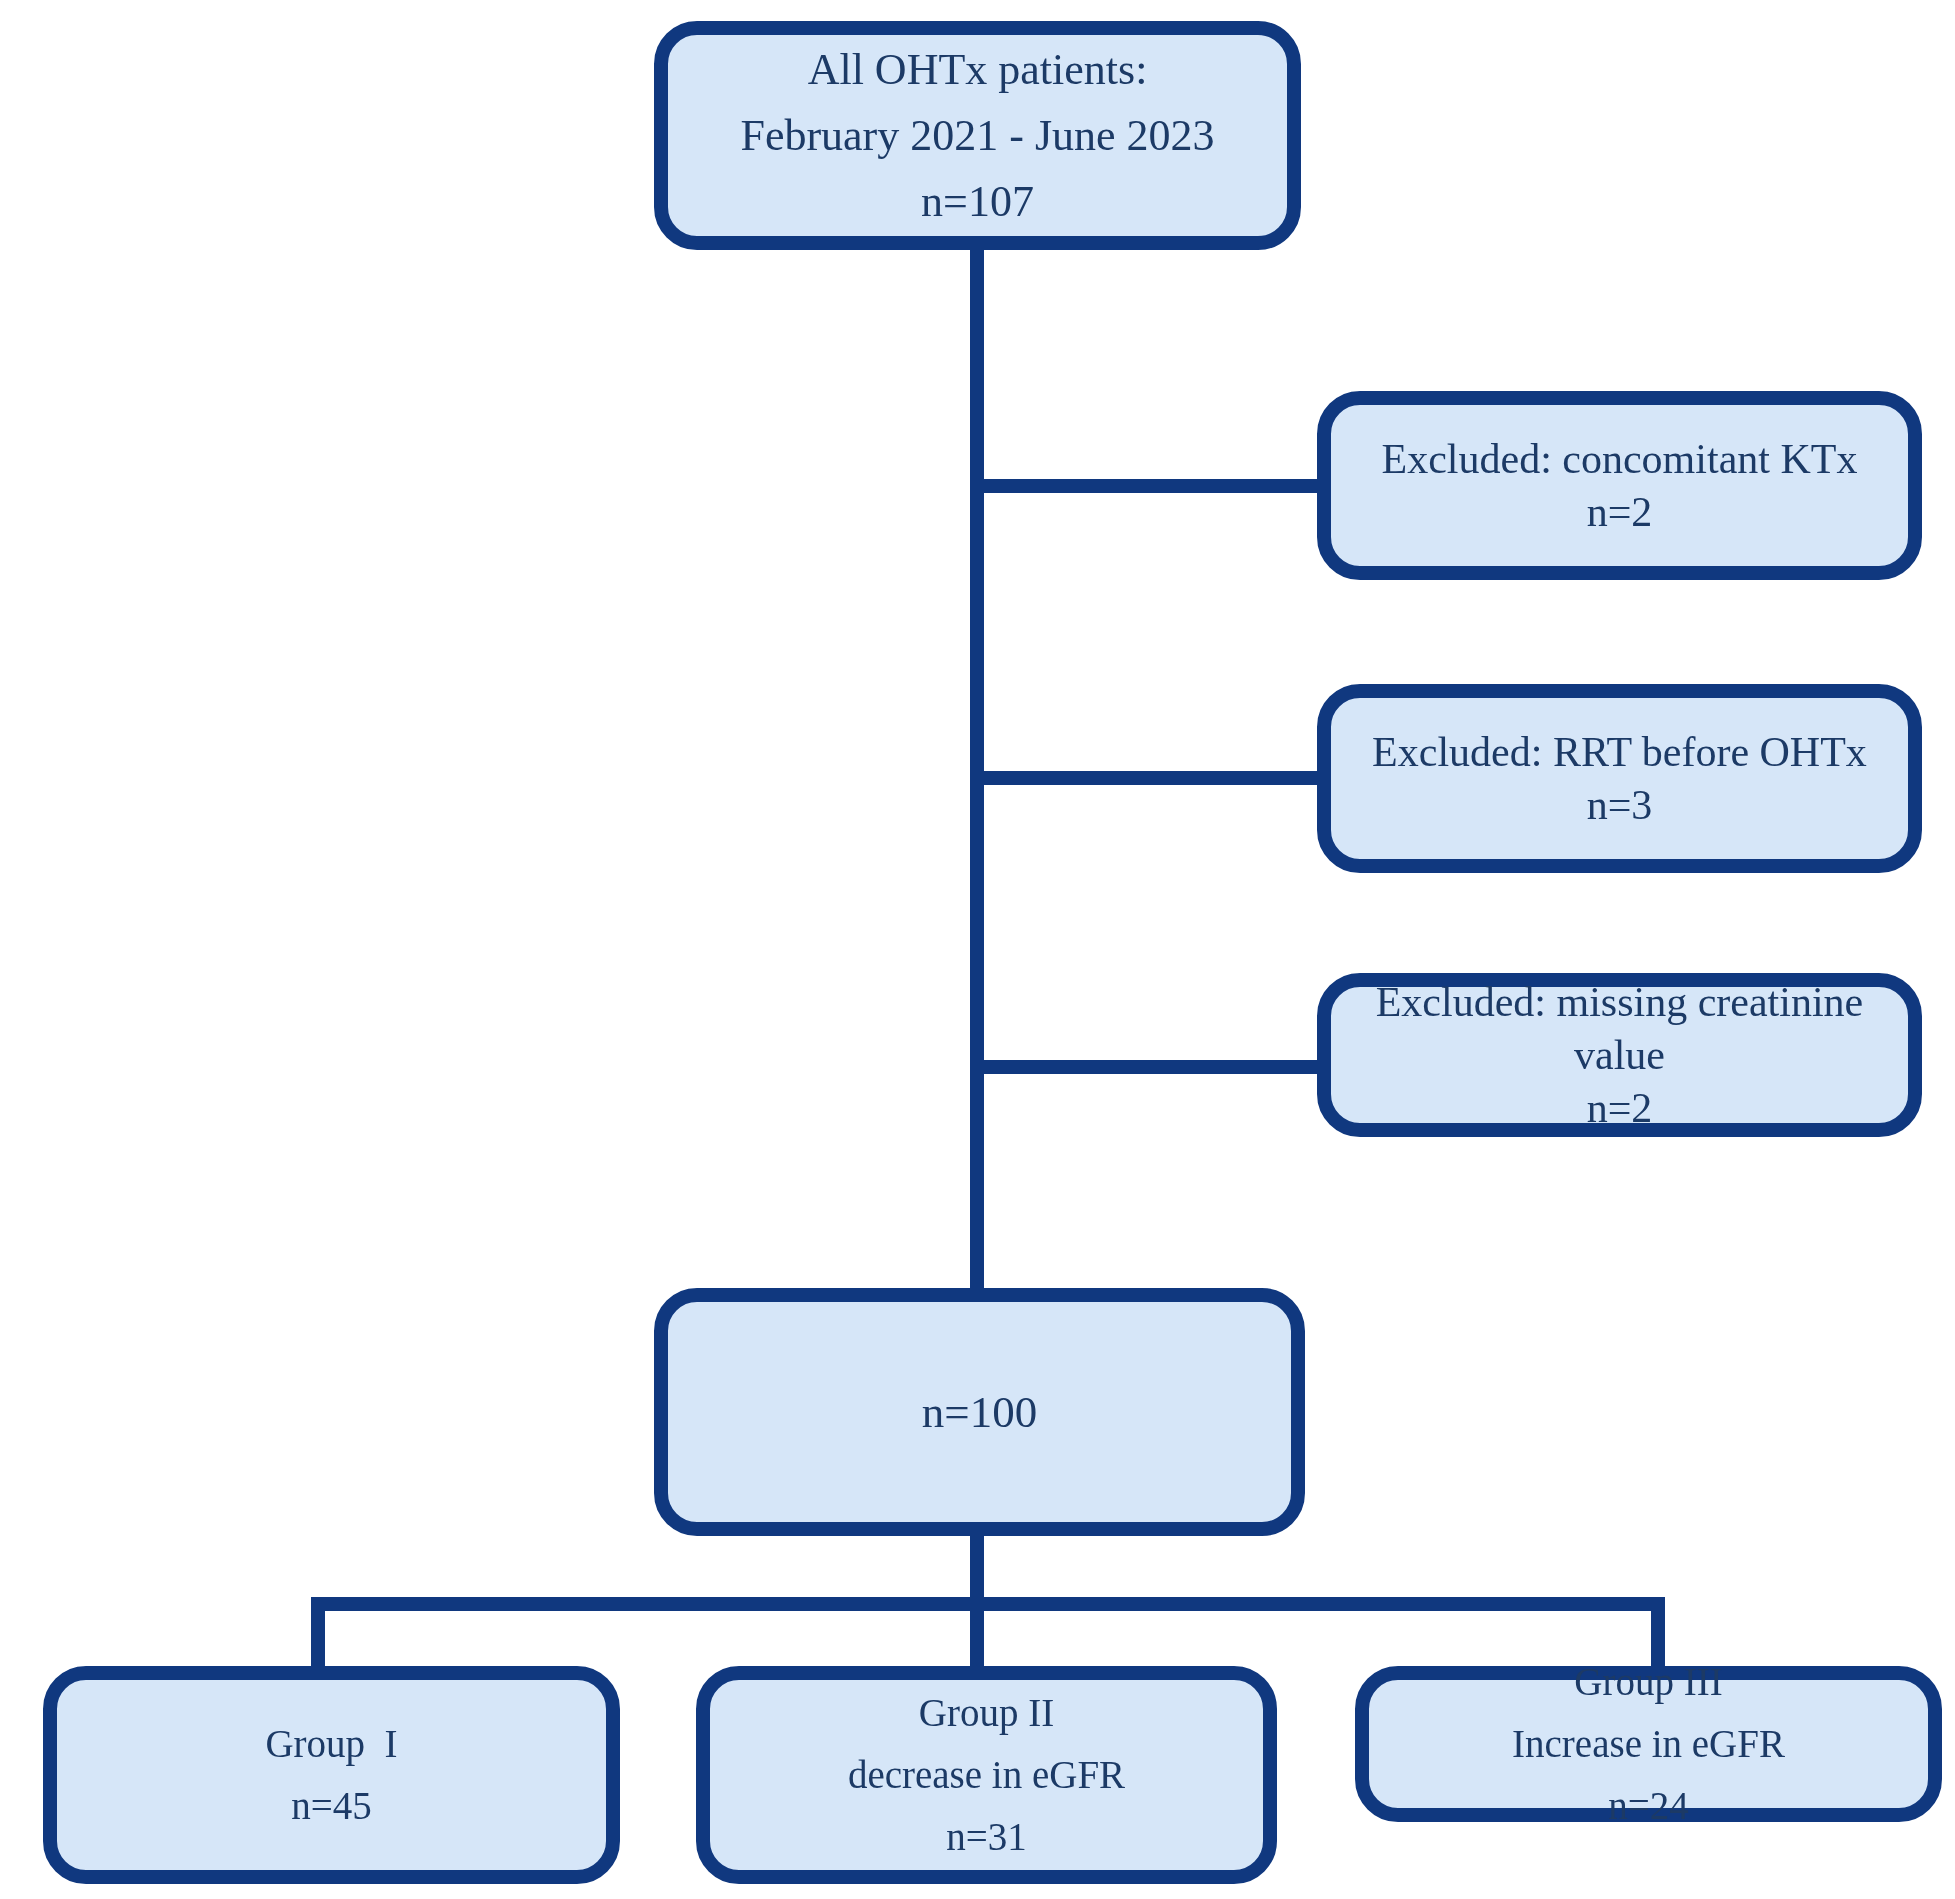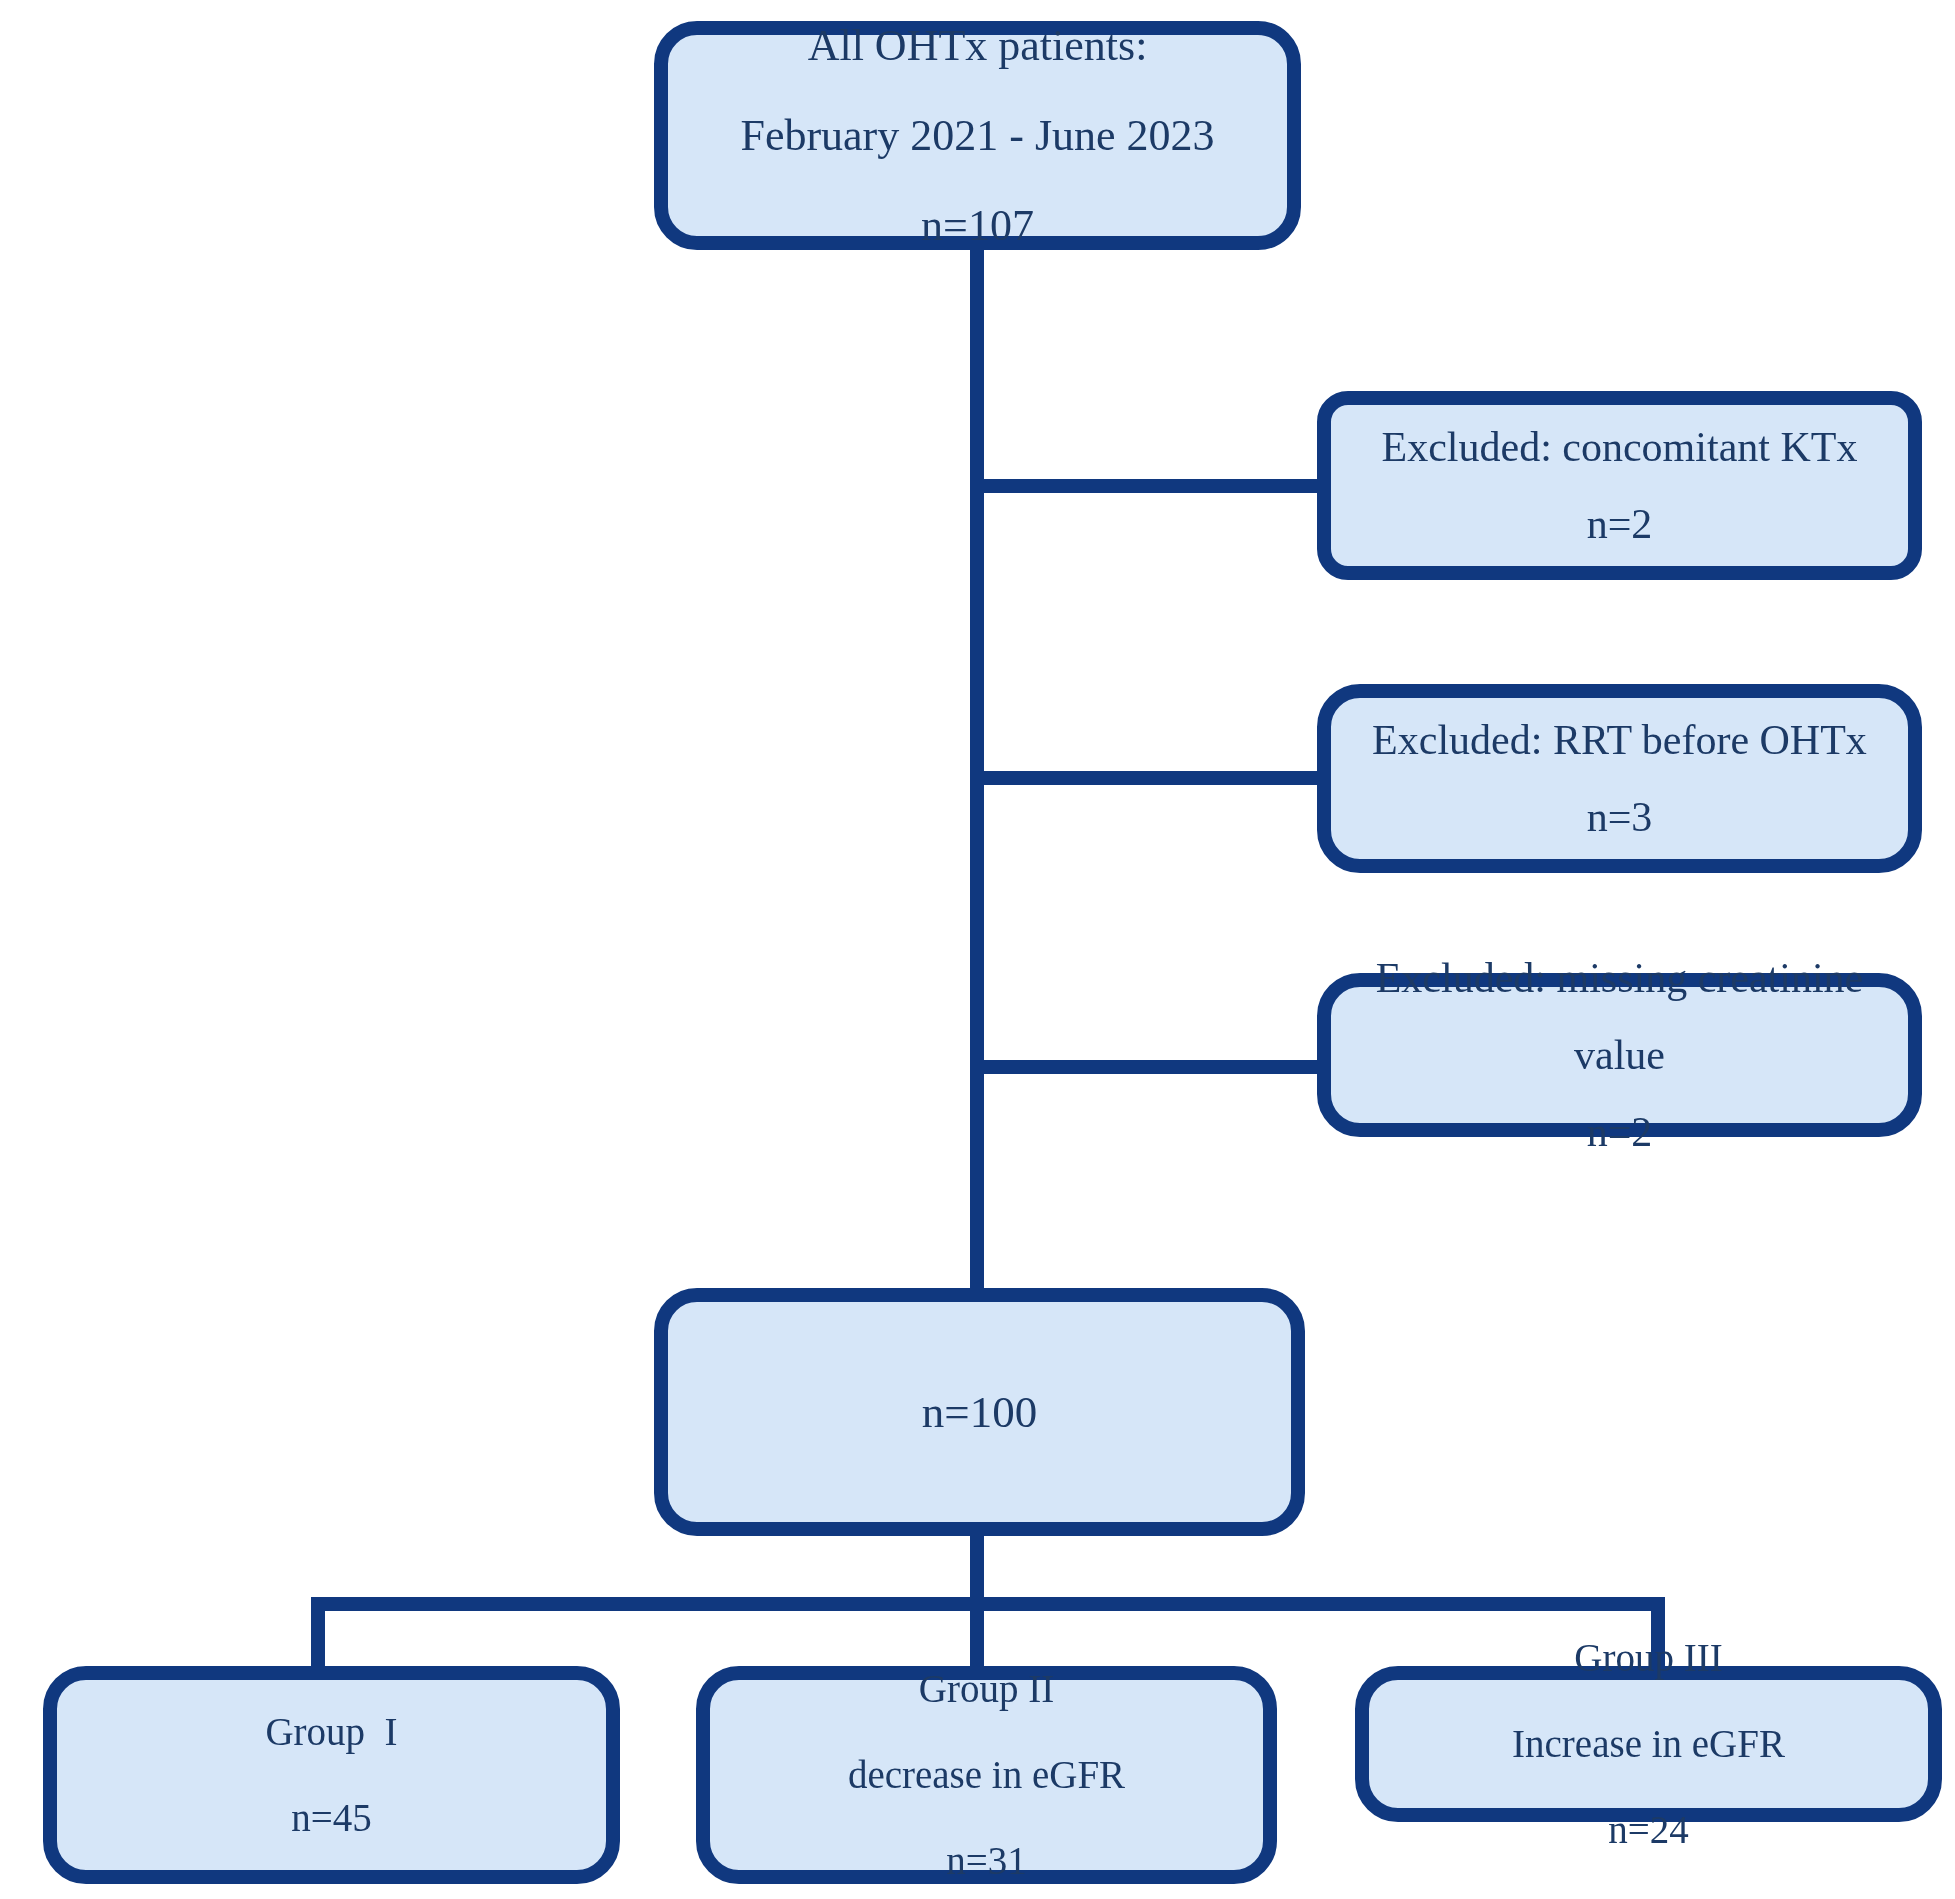--- a/index.html
+++ b/index.html
@@ -18,39 +18,38 @@
     box-sizing: border-box;
     background: #d6e6f8;
     border: 14px solid #10387f;
     border-radius: 43px;
     color: #1c3a66;
     display: flex;
     flex-direction: column;
     align-items: center;
     justify-content: center;
     text-align: center;
-    gap: 24px;
   }
   .box-line {
     white-space: pre;
     display: block;
   }
   .fs-top  { font-size: 44px; line-height: 66px; }
   .fs-excl { font-size: 42px; line-height: 53px; }
   .fs-main { font-size: 45px; line-height: 67px; }
   .fs-grp  { font-size: 39px; line-height: 62px; }
 
   .connector {
     position: absolute;
     background: #10387f;
   }
 
   
   #box-all       { left: 654px;  top: 21px;   width: 647px; height: 229px; }
-  #box-excl-ktx  { left: 1317px; top: 391px;  width: 605px; height: 189px; border-radius: 31px; }
+  #box-excl-ktx  { left: 1317px; top: 391px;  width: 605px; height: 189px; }
   #box-excl-rrt  { left: 1317px; top: 684px;  width: 605px; height: 189px; }
   #box-excl-crea { left: 1317px; top: 973px; width: 605px; height: 164px; }
   #box-included  { left: 654px;  top: 1288px; width: 651px; height: 248px; }
   #box-group1    { left: 29px;   top: 1666px; width: 577px; height: 218px; margin-left: 14px; }
   #box-group2    { left: 696px;  top: 1666px; width: 581px; height: 218px; }
   #box-group3    { left: 1355px; top: 1666px; width: 587px; height: 156px; }
 
   
   #conn-trunk        { left: 970px; top: 248px;  width: 14px;   height: 1042px; }
   #conn-branch-ktx   { left: 977px; top: 479px;  width: 340px;  height: 14px; }

